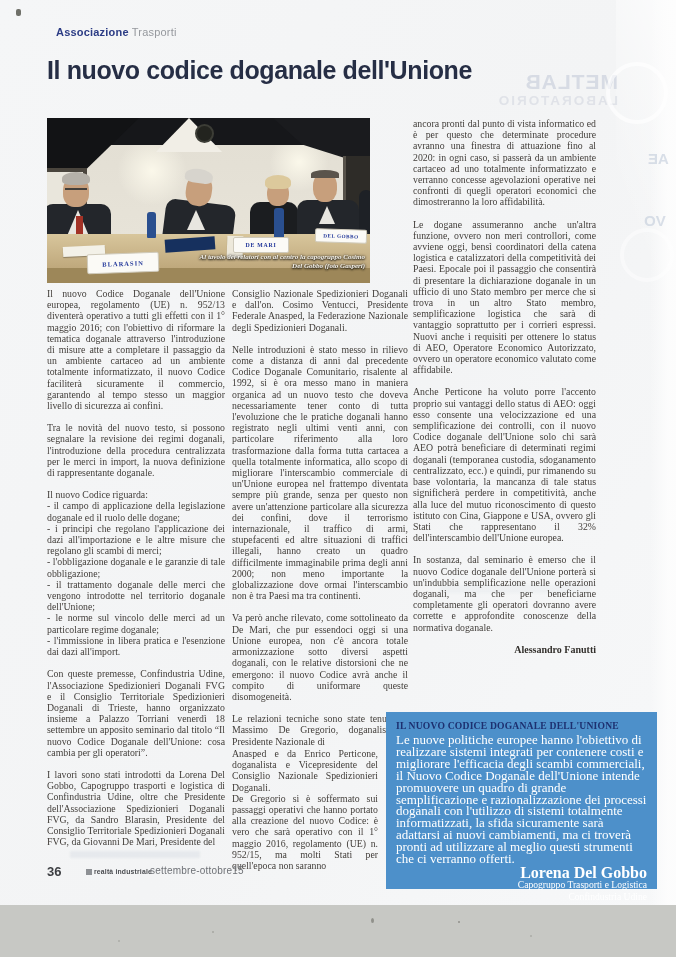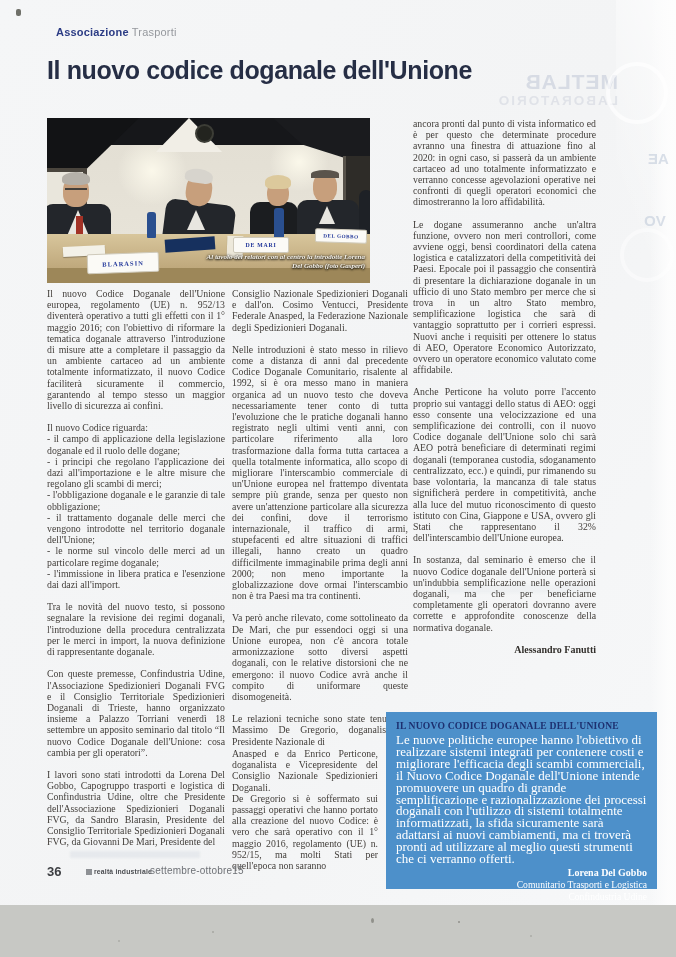--- a/index.html
+++ b/index.html
@@ -82,21 +82,21 @@
   .col3{left:413px;top:118px;width:183px;}
   .byline{margin-top:0;text-align:right;font-weight:bold;font-size:10px;color:#33302c;}
 
   
   .infobox{position:absolute;left:386px;top:712px;width:271px;height:177px;
         background:#4d90ca;box-sizing:border-box;padding:8px 10px 6px 10px;}
   .infobox .ib-title{font-size:9.6px;font-weight:bold;color:#1d3070;letter-spacing:.2px;
         margin-bottom:3px;}
   .infobox .ib-body{font-size:13px;line-height:11.9px;color:#ffffff;text-align:left;}
   .infobox .ib-sign{margin-top:2px;text-align:right;color:#fff;font-size:9.6px;line-height:12px;}
-  .infobox .ib-name{font-weight:bold;font-size:10px;}
+  .infobox .ib-name{font-weight:bold;font-size:16px;}
 
   
   .footer{position:absolute;left:47px;top:864px;width:560px;height:16px;
         font-family:Liberation Sans, sans-serif;color:#55575b;}
   .pageno{position:absolute;left:0;top:0;font-size:13px;font-weight:bold;color:#3c3e42;}
   .maglogo{position:absolute;left:39px;top:4px;font-size:6.8px;font-weight:bold;color:#4a4c50;
         letter-spacing:.2px;}
   .maglogo .logo-ic{display:inline-block;width:6px;height:6px;background:#8d9094;
         margin-right:2px;vertical-align:-1px;}
   .issue{position:absolute;left:103px;top:1px;font-size:10px;color:#6e7176;letter-spacing:.2px;}
@@ -178,34 +178,34 @@
     <div class="bottle" style="left:100px;top:94px;width:9px;height:26px;"></div>
     <div class="bottle" style="left:227px;top:90px;width:10px;height:30px;"></div>
     <div class="folder" style="left:118px;top:120px;width:50px;height:13px;"></div>
     <div class="papers" style="left:16px;top:128px;width:42px;height:10px;"></div>
     <div class="papers" style="left:180px;top:118px;width:16px;height:22px;transform:rotate(2deg);opacity:.85;"></div>
 
     <div class="plate" style="left:40px;top:135px;width:70px;height:18px;font-size:6.5px;letter-spacing:1px;transform:rotate(-2deg);">BLARASIN</div>
     <div class="plate" style="left:186px;top:119px;width:54px;height:14px;font-size:5.8px;letter-spacing:.8px;">DE MARI</div>
     <div class="plate" style="left:268px;top:111px;width:50px;height:12px;font-size:5.2px;letter-spacing:.5px;transform:rotate(2deg);">DEL GOBBO</div>
 
-    <div class="ph-caption">Al tavolo dei relatori con al centro la introdotte Lorena
+    <div class="ph-caption">Al tavolo dei relatori con al centro la capogruppo Cosimo
 Del Gobbo (foto Gasperi)</div>
   </div>
 
   <div class="col col1">
     <p class="par">Il nuovo Codice Doganale dell'Unione europea, regolamento (UE) n. 952/13 diventerà operativo a tutti gli effetti con il 1° maggio 2016; con l'obiettivo di riformare la tematica doganale attraverso l'introduzione di misure atte a completare il passaggio da un ambiente cartaceo ad un ambiente totalmente informatizzato, il nuovo Codice faciliterà sicuramente il commercio, garantendo al tempo stesso un maggior livello di sicurezza ai confini.</p>
+    <p class="par">Tra le novità del nuovo testo, si possono segnalare la revisione dei regimi doganali, l'introduzione della procedura centralizzata per le merci in import, la nuova definizione di rappresentante doganale.</p>
     <p class="par">Il nuovo Codice riguarda:
 - il campo di applicazione della legislazione doganale ed il ruolo delle dogane;
 - i principi che regolano l'applicazione dei dazi all'importazione e le altre misure che regolano gli scambi di merci;
 - l'obbligazione doganale e le garanzie di tale obbligazione;
 - il trattamento doganale delle merci che vengono introdotte nel territorio doganale dell'Unione;
 - le norme sul vincolo delle merci ad un particolare regime doganale;
 - l'immissione in libera pratica e l'esenzione dai dazi all'import.</p>
-    <p class="par">Tra le novità del nuovo testo, si possono segnalare la revisione dei regimi doganali, l'introduzione della procedura centralizzata per le merci in import, la nuova definizione di rappresentante doganale.</p>
     <p class="par">Con queste premesse, Confindustria Udine, l'Associazione Spedizionieri Doganali FVG e il Consiglio Territoriale Spedizionieri Doganali di Trieste, hanno organizzato insieme a Palazzo Torriani venerdì 18 settembre un apposito seminario dal titolo “Il nuovo Codice Doganale dell'Unione: cosa cambia per gli operatori”.</p>
     <p class="par">I lavori sono stati introdotti da Lorena Del Gobbo, Capogruppo trasporti e logistica di Confindustria Udine, oltre che Presidente dell'Associazione Spedizionieri Doganali FVG, da Sandro Blarasin, Presidente del Consiglio Territoriale Spedizionieri Doganali FVG, da Giovanni De Mari, Presidente del</p>
   </div>
 
   <div class="col col2a">
     <p class="par">Consiglio Nazionale Spedizionieri Doganali e dall'on. Cosimo Ventucci, Presidente Federale Anasped, la Federazione Nazionale degli Spedizionieri Doganali.</p>
     <p class="par">Nelle introduzioni è stato messo in rilievo come a distanza di anni dal precedente Codice Doganale Comunitario, risalente al 1992, si è ora messo mano in maniera organica ad un nuovo testo che doveva necessariamente tener conto di tutta l'evoluzione che le pratiche doganali hanno registrato negli ultimi venti anni, con particolare riferimento alla loro trasformazione dalla forma tutta cartacea a quella totalmente informatica, allo scopo di migliorare l'interscambio commerciale di un'Unione europea nel frattempo diventata sempre più grande, senza per questo non avere un'attenzione particolare alla sicurezza dei confini, dove il terrorismo internazionale, il traffico di armi, stupefacenti ed altre situazioni di traffici illegali, hanno creato un quadro difficilmente immaginabile prima degli anni 2000; non meno importante la globalizzazione dove ormai l'interscambio non è tra Paesi ma tra continenti.</p>
     <p class="par">Va però anche rilevato, come sottolineato da De Mari, che pur essendoci oggi si una Unione europea, non c'è ancora totale armonizzazione sotto diversi aspetti doganali, con le relative distorsioni che ne emergono: il nuovo Codice avrà anche il compito di uniformare queste disomogeneità.</p>
     <p class="par">Le relazioni tecniche sono state tenute da Massimo De Gregorio, doganalista e Presidente Nazionale di</p>
   </div>
@@ -221,21 +221,21 @@
     <p class="par">Anche Perticone ha voluto porre l'accento proprio sui vantaggi dello status di AEO: oggi esso consente una velocizzazione ed una semplificazione dei controlli, con il nuovo Codice doganale dell'Unione solo chi sarà AEO potrà beneficiare di determinati regimi doganali (temporanea custodia, sdoganamento centralizzato, ecc.) e quindi, pur rimanendo su base volontaria, la mancanza di tale status significherà perdere in competitività, anche alla luce del mutuo riconoscimento di questo istituto con Cina, Giappone e USA, ovvero gli Stati che rappresentano il 32% dell'interscambio dell'Unione europea.</p>
     <p class="par">In sostanza, dal seminario è emerso che il nuovo Codice doganale dell'Unione porterà si un'indubbia semplificazione nelle operazioni doganali, ma che per beneficiarne completamente gli operatori dovranno avere corrette e approfondite conoscenze della normativa doganale.</p>
     <div class="byline">Alessandro Fanutti</div>
   </div>
 
   <div class="infobox">
     <div class="ib-title">IL NUOVO CODICE DOGANALE DELL'UNIONE</div>
     <div class="ib-body">Le nuove politiche europee hanno l'obiettivo  di realizzare sistemi integrati per contenere costi e migliorare l'efficacia degli scambi commerciali, il Nuovo Codice Doganale dell'Unione intende promuovere un quadro di grande semplificazione e razionalizzazione dei processi doganali con l'utilizzo di sistemi totalmente informatizzati, la sfida sicuramente sarà adattarsi ai nuovi cambiamenti, ma ci troverà pronti ad utilizzare al meglio questi strumenti che ci verranno offerti.</div>
     <div class="ib-sign">
       <div class="ib-name">Lorena Del Gobbo</div>
-      <div>Comunitario Trasporti e Logistica</div>
+      <div>Capogruppo Trasporti e Logistica</div>
       <div>Confindustria Udine</div>
     </div>
   </div>
 
   <div class="footer">
     <span class="pageno">36</span>
     <span class="maglogo"><span class="logo-ic"></span><span>realtà industriale</span></span>
     <span class="issue">settembre-ottobre15</span>
   </div>
 

